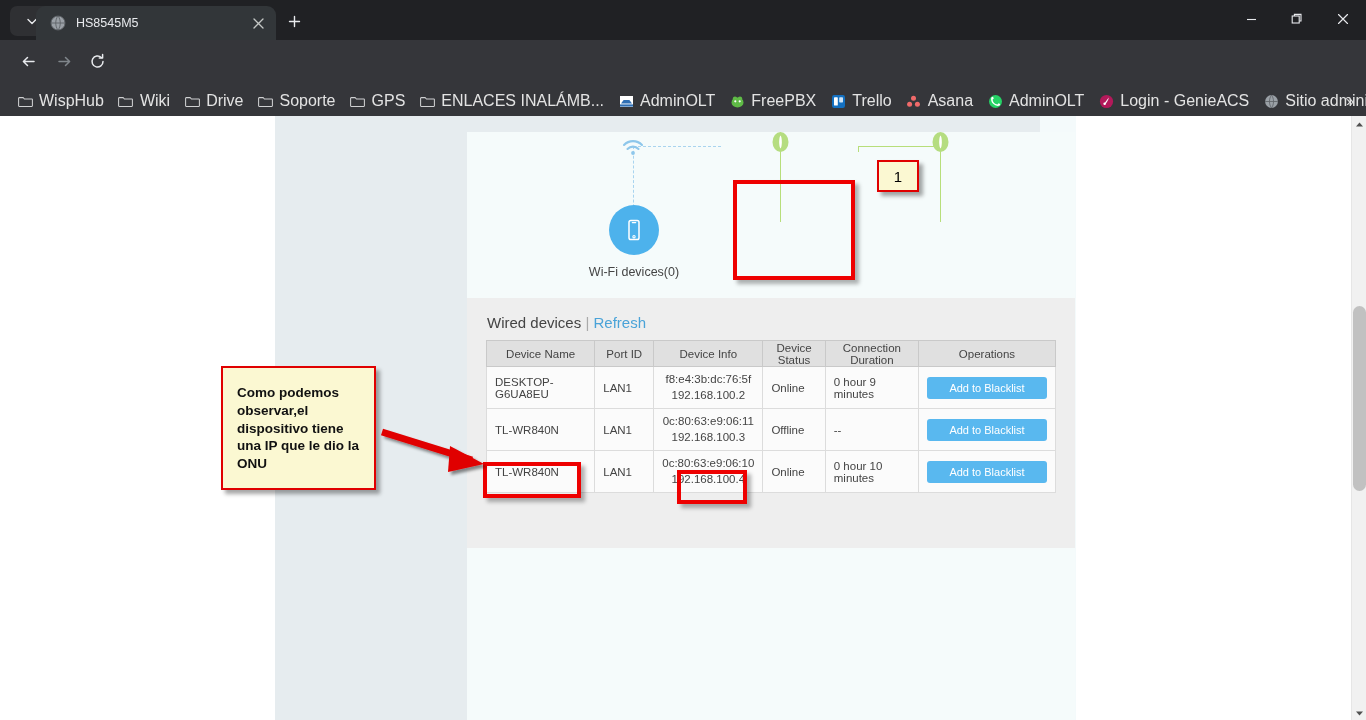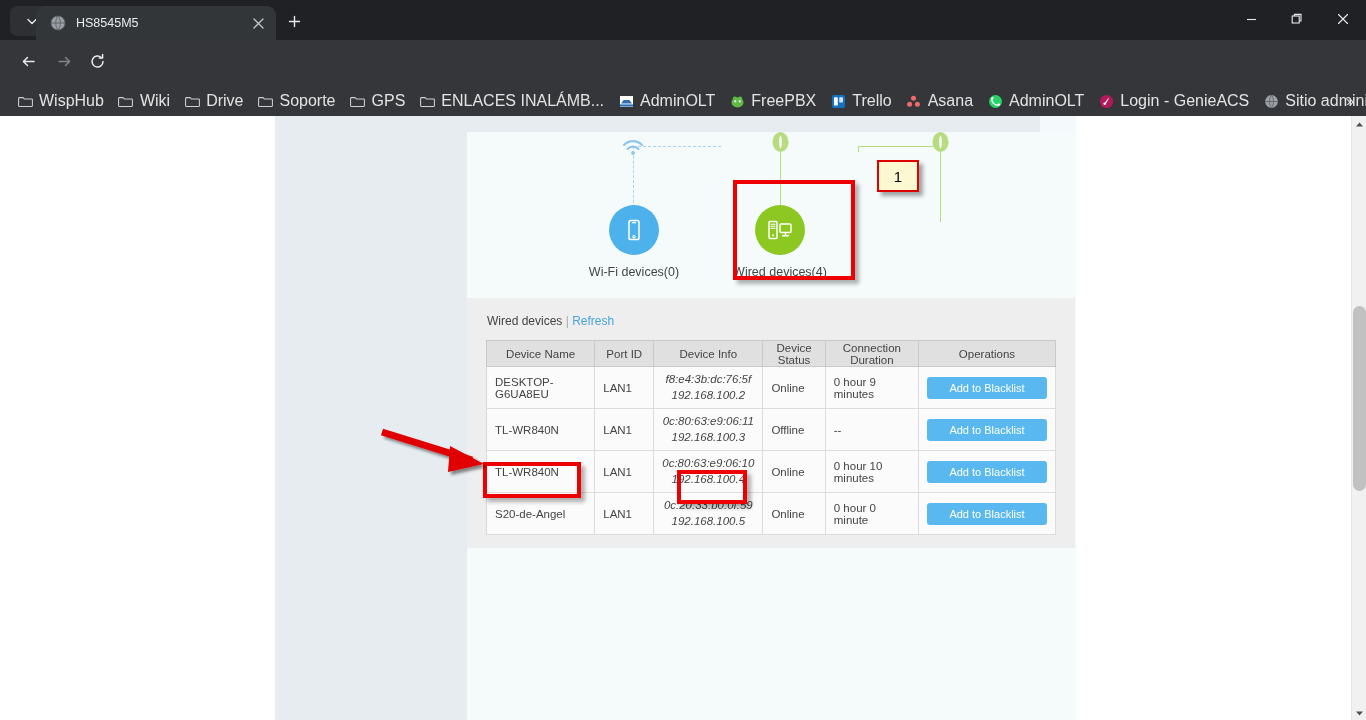--- a/index.html
+++ b/index.html
@@ -125,40 +125,40 @@
   .conn-h.dash { height:0; border-top:1px dashed #a9d4ef; background:none; }
 
   .plug { position:absolute; width:17px; height:22px; }
 
   
   .panel {
     position:absolute; left:0; top:166px; width:608px; height:250px;
     background:#eeeeee;
   }
   .panel-title {
-    position:absolute; left:20px; top:16px; font-size:12px; color:#444;
+    position:absolute; left:20px; top:16px; font-size:15px; color:#444;
   }
   .panel-title a { color:#4aa3d8; text-decoration:none; }
   .sep { color:#aaa; }
 
   table.devices {
     position:absolute; left:19px; top:42px; width:570px;
     border-collapse:collapse; background:#404040;
   }
   table.devices th {
     background:#e0e0e0; border:1px solid #c9c9c9;
     font-weight:normal; font-size:11.5px; color:#444;
     height:26px; padding:0 4px; text-align:center;
   }
   table.devices td {
     border:1px solid #dcdcdc; font-size:11.5px; color:#444;
     padding:5px 8px; height:35px; background:#fbfbfb;
   }
   td.c { text-align:left; }
-  td.info { text-align:center; line-height:1.35; font-size:11px; white-space:nowrap;font-style:italic; }
+  td.info { text-align:center; line-height:1.35; font-size:11px; white-space:nowrap; }
   .blbtn {
     display:block; width:120px; margin:4px auto; height:22px; line-height:22px;
     background:#59b8ef; color:#fff; font-size:11px; text-align:center;
     border-radius:3px;
   }
 
   
   .anno-box {
     position:absolute; left:221px; top:366px; width:155px; height:124px;
     background:#fbf8d2; border:2.5px solid #e00000;
@@ -496,32 +496,20 @@
           <div class="node-circle" style="background:#4db2ec;">
             <svg width="26" height="26" viewBox="0 0 26 26">
               <rect x="8" y="3.5" width="10" height="19" rx="1.8" stroke="#ffffff" stroke-width="1.5" fill="none"></rect>
               <path d="M11.3 5.6 h3.4" stroke="#ffffff" stroke-width="1.2" stroke-linecap="round"></path>
               <circle cx="13" cy="19.7" r="1.15" stroke="#ffffff" stroke-width="1.1" fill="none"></circle>
             </svg>
           </div>
           <div class="node-label">Wi-Fi devices(0)</div>
         </div>
 
-        <div class="node" style="left:253px; top:73px;">
-          <div class="node-circle" style="background:#8cc722;">
-            <svg width="30" height="26" viewBox="0 0 30 26">
-              <rect x="4" y="4.5" width="8" height="17" rx="1" stroke="#ffffff" stroke-width="1.5" fill="none"></rect>
-              <path d="M6 7.3 h4 M6 9.3 h4 M6 11.3 h4" stroke="#ffffff" stroke-width="1.1" stroke-linecap="round"></path>
-              <circle cx="8" cy="18.3" r=".95" fill="#ffffff"></circle>
-              <rect x="15" y="7" width="11" height="8.5" rx="1" stroke="#ffffff" stroke-width="1.5" fill="none"></rect>
-              <path d="M20.5 15.5 v3 M17.6 18.8 h5.8" stroke="#ffffff" stroke-width="1.4" stroke-linecap="round"></path>
-            </svg>
-          </div>
-          <div class="node-label">Wired devices(4)</div>
-        </div>
 
       </div>
 
       <div class="panel">
         <div class="panel-title">
           <span>Wired devices</span>
           <span class="sep">|</span>
           <a href="#">Refresh</a>
         </div>
 
@@ -569,46 +557,34 @@
               <td class="info">
                 <div>0c:80:63:e9:06:10</div>
                 <div>192.168.100.4</div>
               </td>
               <td>Online</td>
               <td>0 hour 10 minutes</td>
               <td>
                 <span class="blbtn">Add to Blacklist</span>
               </td>
             </tr>
-            <tr>
-              <td>S20-de-Angel</td>
-              <td class="c">LAN1</td>
-              <td class="info">
-                <div>0c:20:33:b0:0f:59</div>
-                <div>192.168.100.5</div>
-              </td>
-              <td>Online</td>
-              <td>0 hour 0 minute</td>
-              <td>
-                <span class="blbtn">Add to Blacklist</span>
-              </td>
-            </tr>
           </tbody>
         </table>
       </div>
     </div>
 
     <div style="position:absolute; inset:0;">
 
       <div class="hl" style="left:733px; top:64px; width:122px; height:100px;"></div>
       <div class="hl" style="left:483px; top:346px; width:98px; height:36px;"></div>
       <div class="hl" style="left:677px; top:354px; width:70px; height:34px;"></div>
 
       <div class="anno-num" style="top:44px;">1</div>
 
+      <div class="anno-box" style="top:250px;">Como podemos observar,el dispositivo tiene una IP que le dio la ONU</div>
 
       <svg class="arrow" style="top:312px;" width="130" height="70" viewBox="0 0 130 70">
         <defs>
           <filter id="ashadow" x="-20%" y="-20%" width="150%" height="160%">
             <feDropShadow dx="3" dy="3" stdDeviation="1.6" flood-color="#000" flood-opacity=".45"></feDropShadow>
           </filter>
         </defs>
         <g filter="url(#ashadow)">
           <path d="M2 4 L92 32" stroke="#e00000" stroke-width="7" stroke-linecap="butt"></path>
           <path d="M70 18 L104 36 L68 44 Z" fill="#e00000"></path>

